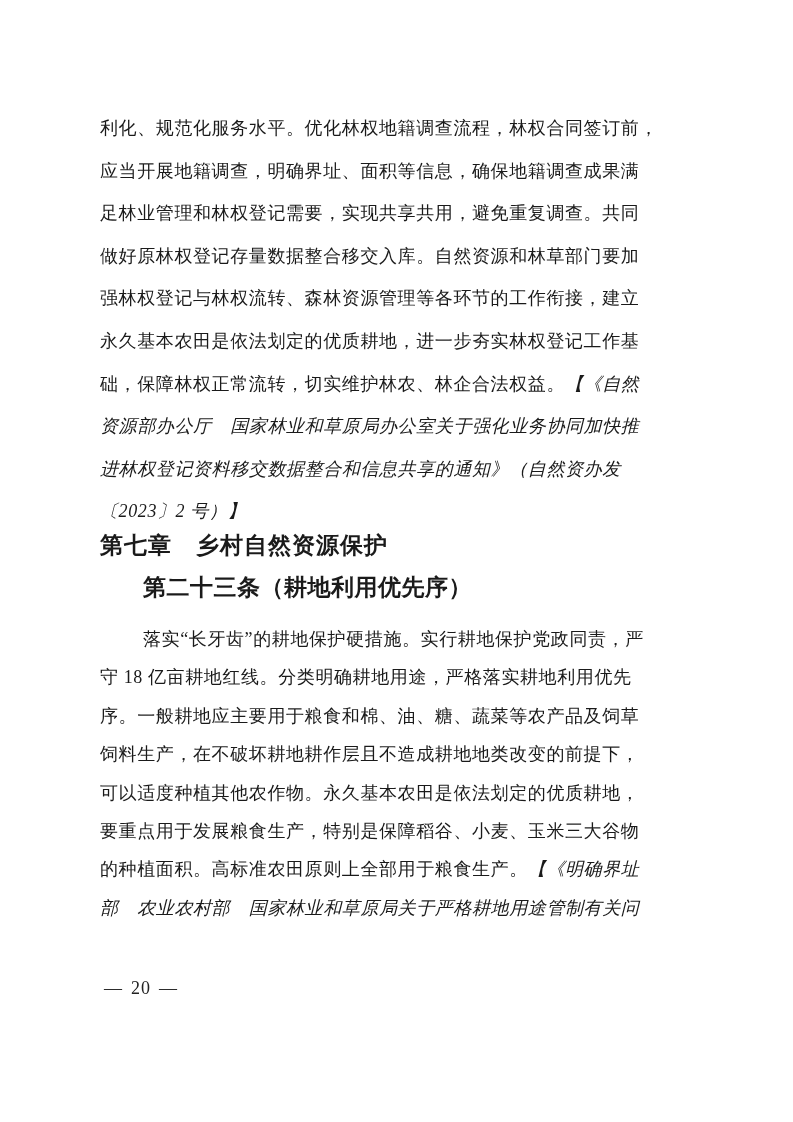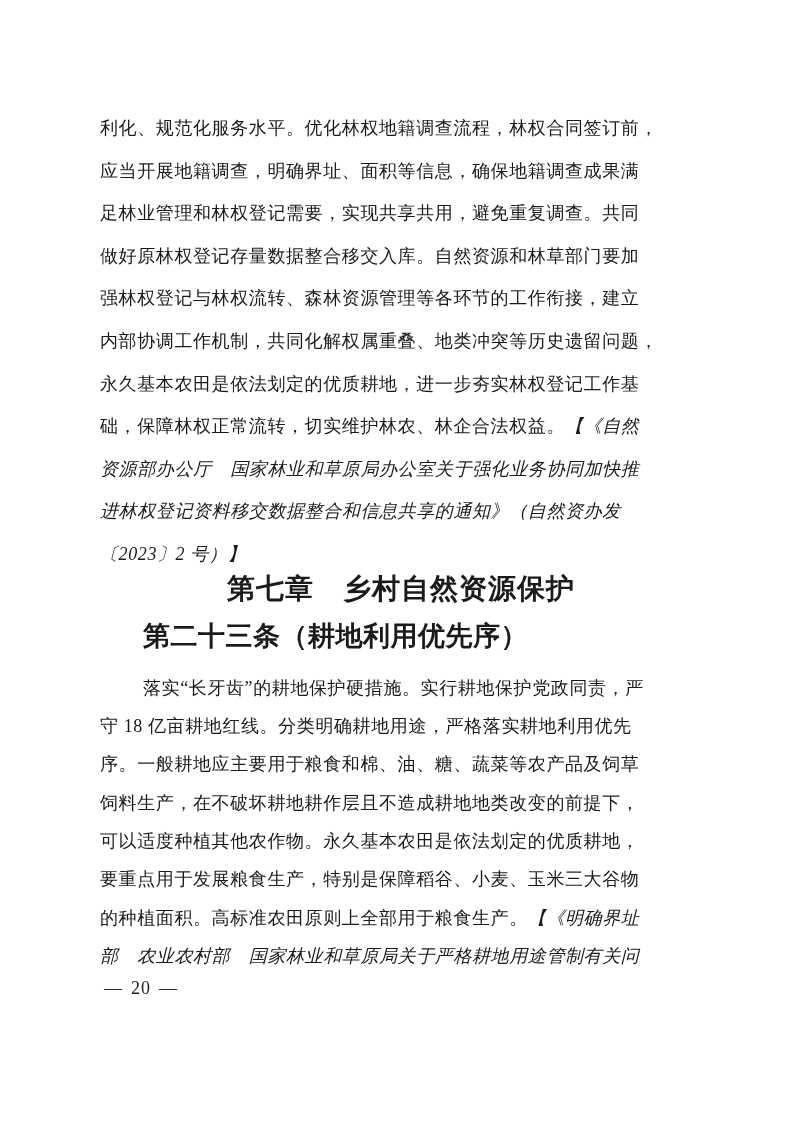--- a/index.html
+++ b/index.html
@@ -27,33 +27,33 @@
   .para-2 .line { height: 38.4px; line-height: 38.4px; }
   .indent { text-indent: 43px; }
   .cite {
     font-style: italic;
     font-family: "Liberation Serif", "DejaVu Serif", serif;
   }
   .chapter-heading {
     margin-top: 0;
     height: 25px;
     line-height: 25px;
-    text-align: center;
+    text-align: left;
     font-weight: bold;
-    font-size: 28px;
+    font-size: 23px;
     letter-spacing: 1px;
   }
   .article-heading {
-    margin-top: 18px;
+    margin-top: 12px;
     height: 34px;
     line-height: 34px;
     text-indent: 43px;
     font-family: "Liberation Sans", "DejaVu Sans", sans-serif;
     font-weight: 600;
-    font-size: 27px;
+    font-size: 23px;
     letter-spacing: 0.5px;
   }
   .para-2 { margin-top: 16px; }
   .footer {
     position: absolute;
     left: 100px;
     top: 973px;
     height: 30px;
     line-height: 30px;
     font-size: 18px;
@@ -67,21 +67,20 @@
 
 <div class="page">
   <div class="content">
 
     <div class="para para-1">
       <div class="line"><span>利化、规范化服务水平。优化林权地籍调查流程，林权合同签订前，</span><span class="cite"></span></div>
       <div class="line"><span>应当开展地籍调查，明确界址、面积等信息，确保地籍调查成果满</span><span class="cite"></span></div>
       <div class="line"><span>足林业管理和林权登记需要，实现共享共用，避免重复调查。共同</span><span class="cite"></span></div>
       <div class="line"><span>做好原林权登记存量数据整合移交入库。自然资源和林草部门要加</span><span class="cite"></span></div>
       <div class="line"><span>强林权登记与林权流转、森林资源管理等各环节的工作衔接，建立</span><span class="cite"></span></div>
-      <div class="line"><span>内部协调工作机制，共同化解权属重叠、地类冲突等历史遗留问题，</span><span class="cite"></span></div>
       <div class="line"><span>永久基本农田是依法划定的优质耕地，进一步夯实林权登记工作基</span><span class="cite"></span></div>
       <div class="line"><span>础，保障林权正常流转，切实维护林农、林企合法权益。</span><span class="cite">【《自然</span></div>
       <div class="line"><span></span><span class="cite">资源部办公厅　国家林业和草原局办公室关于强化业务协同加快推</span></div>
       <div class="line"><span></span><span class="cite">进林权登记资料移交数据整合和信息共享的通知》（自然资办发</span></div>
       <div class="line"><span></span><span class="cite">〔2023〕2 号）】</span></div>
     </div>
 
     <div class="chapter-heading">第七章　乡村自然资源保护</div>
 
     <div class="article-heading">第二十三条（耕地利用优先序）</div>

